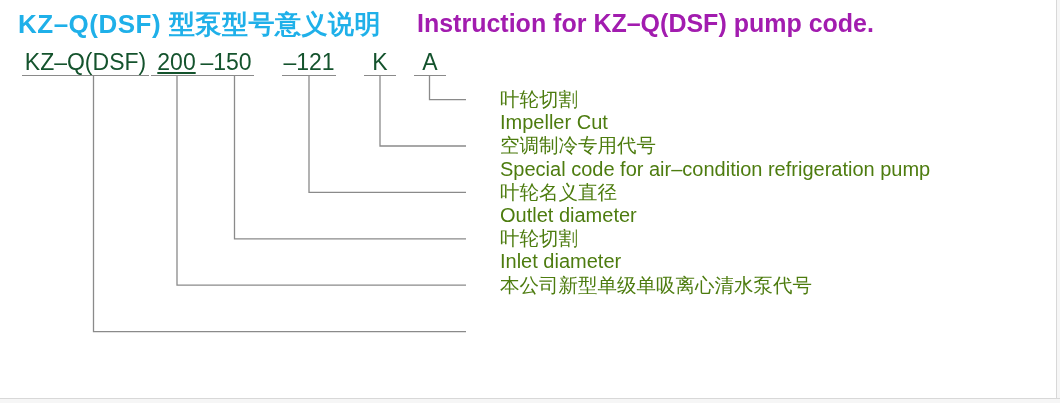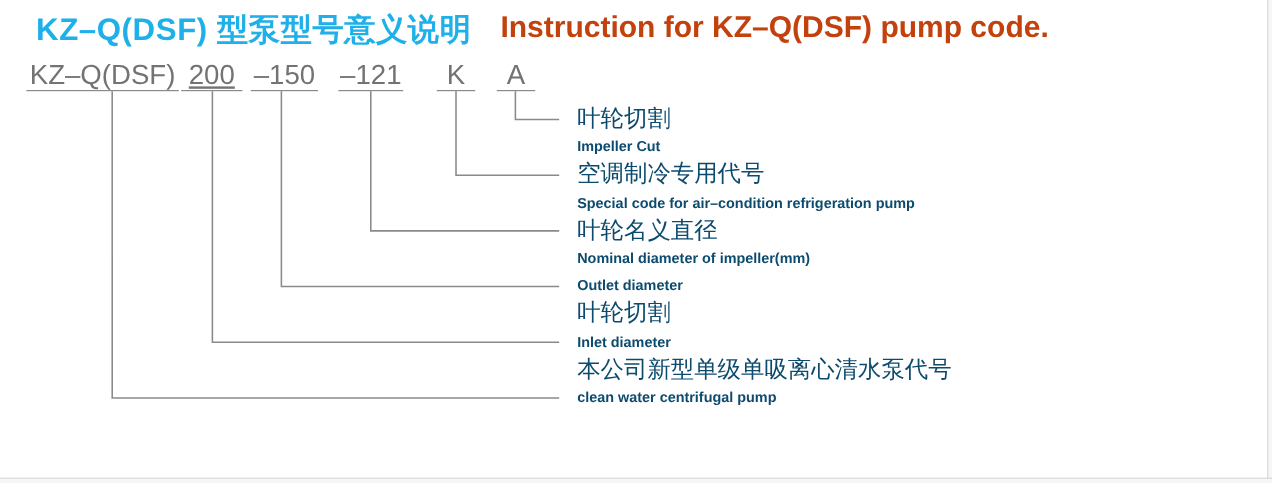--- a/index.html
+++ b/index.html
@@ -7,50 +7,50 @@
     position:relative;
     width:1060px;height:403px;
     background:#ffffff;
     overflow:hidden;
     font-family:"Liberation Sans","DejaVu Sans",sans-serif;
   }
   
   .title-cn{
     position:absolute;left:18px;top:7px;
     font-size:26px;font-weight:bold;color:#1fb0e9;
-    white-space:nowrap;letter-spacing:.5px;margin-left:12px;
+    white-space:nowrap;letter-spacing:.5px;
   }
   .title-en{
     position:absolute;left:417px;top:9px;
-    font-size:25px;font-weight:bold;color:#c2410c;
+    font-size:25px;font-weight:bold;color:#a21caf;
     white-space:nowrap;
   }
   
   .code-seg{
     position:absolute;top:50px;height:25px;
     border-bottom:1.5px solid #8a8a8a;
-    font-size:23px;color:#737373;
+    font-size:23px;color:#14532d;
     text-align:center;line-height:25px;white-space:nowrap;
   }
   .seg-0{left:22px;width:127px;}
   .seg-1{left:151px;width:51px;text-decoration:underline;}
-  .seg-2{left:209px;width:56px;}
+  .seg-2{left:198px;width:56px;}
   .seg-3{left:282px;width:54px;}
   .seg-4{left:364px;width:32px;}
   .seg-5{left:414px;width:32px;}
   
   .conn-svg{position:absolute;left:0;top:0;pointer-events:none;}
   .conn-svg polyline{fill:none;stroke:#8a8a8a;stroke-width:1.3;}
   
   .legend{
-    position:absolute;left:481px;top:88px;
-    color:#0c4a6e;line-height:23.2px;white-space:nowrap;
+    position:absolute;left:500px;top:88px;
+    color:#4d7c0f;line-height:23.2px;white-space:nowrap;
   }
   .legend .cn{font-size:19.5px;}
-  .legend .en{font-size:12px;font-weight:bold;}
+  .legend .en{font-size:20px;}
   
   .edge-right{
     position:absolute;top:0;left:1056px;width:1px;height:403px;
     background:#d8d8d8;
   }
   .edge-right-pad{
     position:absolute;top:0;left:1057px;width:3px;height:403px;
     background:#f6f6f6;
   }
   .edge-bottom{
@@ -85,26 +85,24 @@
     <polyline points="177,76 177,285.2 466,285.2"></polyline>
     <polyline points="93.5,76 93.5,331.6 466,331.6"></polyline>
   </svg>
 
   <div class="legend">
     <div class="cn">叶轮切割</div>
     <div class="en">Impeller Cut</div>
     <div class="cn">空调制冷专用代号</div>
     <div class="en">Special code for air–condition refrigeration pump</div>
     <div class="cn">叶轮名义直径</div>
-    <div class="en">Nominal diameter of impeller(mm)</div>
     <div class="en">Outlet diameter</div>
     <div class="cn">叶轮切割</div>
     <div class="en">Inlet diameter</div>
     <div class="cn">本公司新型单级单吸离心清水泵代号</div>
-    <div class="en">clean water centrifugal pump</div>
   </div>
 
   <div class="edge-right-pad"></div>
   <div class="edge-right"></div>
   <div class="edge-bottom-pad"></div>
   <div class="edge-bottom"></div>
 
 </div>
 
 </body></html>

